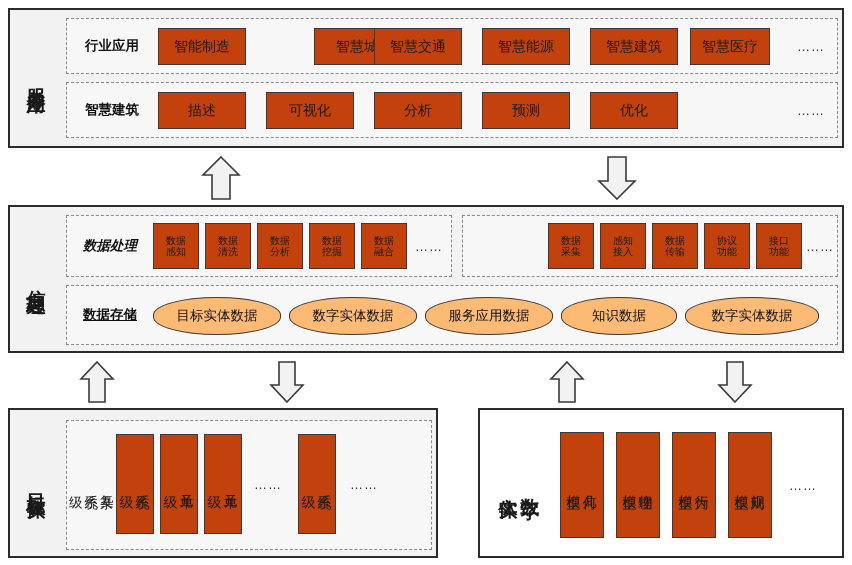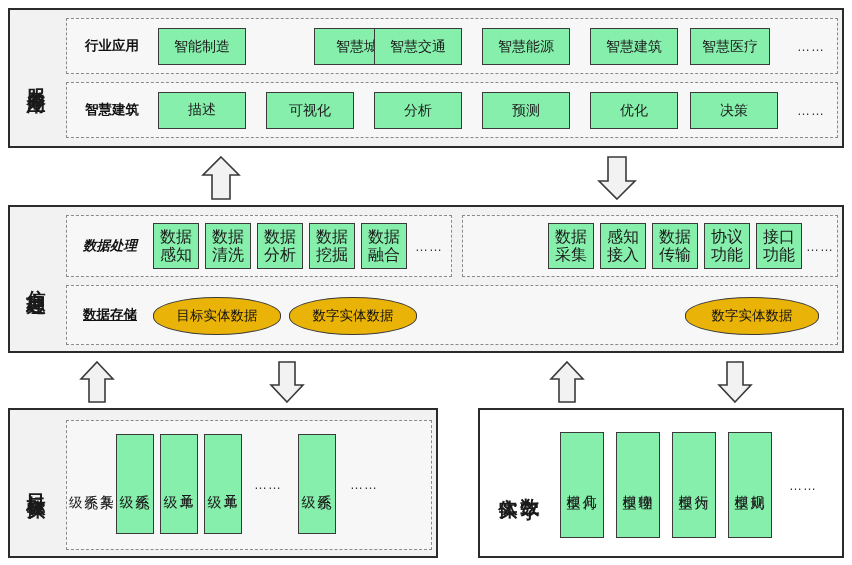--- a/index.html
+++ b/index.html
@@ -65,31 +65,31 @@
     color: #111;
     background: transparent;
     box-sizing: border-box;
     text-align: center;
     line-height: 1.2;
   }
 
   .cell {
     position: absolute;
     border: 1.6px solid #3a3a3a;
-    background: #86efac;
+    background: #c2410c;
     display: flex;
     align-items: center;
     justify-content: center;
     text-align: center;
     font-size: 14px;
     line-height: 1.15;
     box-sizing: border-box;
     white-space: pre-line;
   }
-  .cell.sm { font-size: 16px; }
+  .cell.sm { font-size: 10px; }
   .cell.vert {
     writing-mode: vertical-rl;
     text-orientation: upright;
     letter-spacing: 1px;
   }
 
   .dots {
     position: absolute;
     font-size: 13px;
     color: #333;
@@ -101,21 +101,21 @@
 
   
   .cyl {
     position: absolute;
     box-sizing: border-box;
     display: flex;
     align-items: center;
     justify-content: center;
     font-size: 13.5px;
     color: #111;
-    background: #eab308;
+    background: #fdba74;
     border: 1.6px solid #3a3a3a;
     border-radius: 50% / 18px;
   }
 
   
   .arrow {
     position: absolute;
   }
   .arrow svg { display: block; }
 </style>
@@ -136,26 +136,25 @@
     <div class="cell" style="left:256px; top:18px; width:100px; height:37px;margin-left:48px;">智慧城市</div>
     <div class="cell" style="left:364px; top:18px; width:88px; height:37px;">智慧交通</div>
     <div class="cell" style="left:472px; top:18px; width:88px; height:37px;">智慧能源</div>
     <div class="cell" style="left:580px; top:18px; width:88px; height:37px;">智慧建筑</div>
     <div class="cell" style="left:680px; top:18px; width:80px; height:37px;">智慧医疗</div>
     <div class="dots" style="left:780px; top:18px; width:42px; height:37px;">……</div>
 
     <div class="dashed-group" style="left:56px; top:72px; width:772px; height:56px;"></div>
     <div class="row-tag" style="left:62px; top:80px; width:80px; height:40px;">智慧建筑</div>
 
-    <div class="cell" style="left:148px; top:82px; width:88px; height:37px;font-family:Liberation Serif, serif;">描述</div>
+    <div class="cell" style="left:148px; top:82px; width:88px; height:37px;">描述</div>
     <div class="cell" style="left:256px; top:82px; width:88px; height:37px;">可视化</div>
     <div class="cell" style="left:364px; top:82px; width:88px; height:37px;">分析</div>
     <div class="cell" style="left:472px; top:82px; width:88px; height:37px;">预测</div>
     <div class="cell" style="left:580px; top:82px; width:88px; height:37px;">优化</div>
-    <div class="cell" style="left:680px; top:82px; width:88px; height:37px;">决策</div>
     <div class="dots" style="left:780px; top:82px; width:42px; height:37px;">……</div>
   </div>
 
   <div class="arrow" style="left:200px; top:155px;">
     <svg width="42" height="46" viewBox="0 0 42 46">
       <polygon points="21,2 39,20 30,20 30,44 12,44 12,20 3,20" fill="#f2f2f2" stroke="#3a3a3a" stroke-width="1.6"></polygon>
     </svg>
   </div>
   <div class="arrow" style="left:596px; top:155px;">
     <svg width="42" height="46" viewBox="0 0 42 46">
@@ -195,20 +194,22 @@
 功能</div>
     <div class="cell sm" style="left:746px; top:16px; width:46px; height:46px;">接口
 功能</div>
     <div class="dots" style="left:792px; top:16px; width:36px; height:46px;">……</div>
 
     <div class="dashed-group" style="left:56px; top:78px; width:772px; height:60px;"></div>
     <div class="row-tag" style="left:60px; top:88px; width:80px; height:40px;text-decoration:underline;">数据存储</div>
 
     <div class="cyl" style="left:143px; top:90px; width:128px; height:38px;">目标实体数据</div>
     <div class="cyl" style="left:279px; top:90px; width:128px; height:38px;text-align:right;">数字实体数据</div>
+    <div class="cyl" style="left:415px; top:90px; width:128px; height:38px;">服务应用数据</div>
+    <div class="cyl" style="left:551px; top:90px; width:116px; height:38px;">知识数据</div>
     <div class="cyl" style="left:675px; top:90px; width:134px; height:38px;">数字实体数据</div>
   </div>
 
   <div class="arrow" style="left:78px; top:360px;">
     <svg width="38" height="44" viewBox="0 0 38 44">
       <polygon points="19,2 35,19 27,19 27,42 11,42 11,19 3,19" fill="#f2f2f2" stroke="#3a3a3a" stroke-width="1.6"></polygon>
     </svg>
   </div>
   <div class="arrow" style="left:268px; top:360px;">
     <svg width="38" height="44" viewBox="0 0 38 44">

